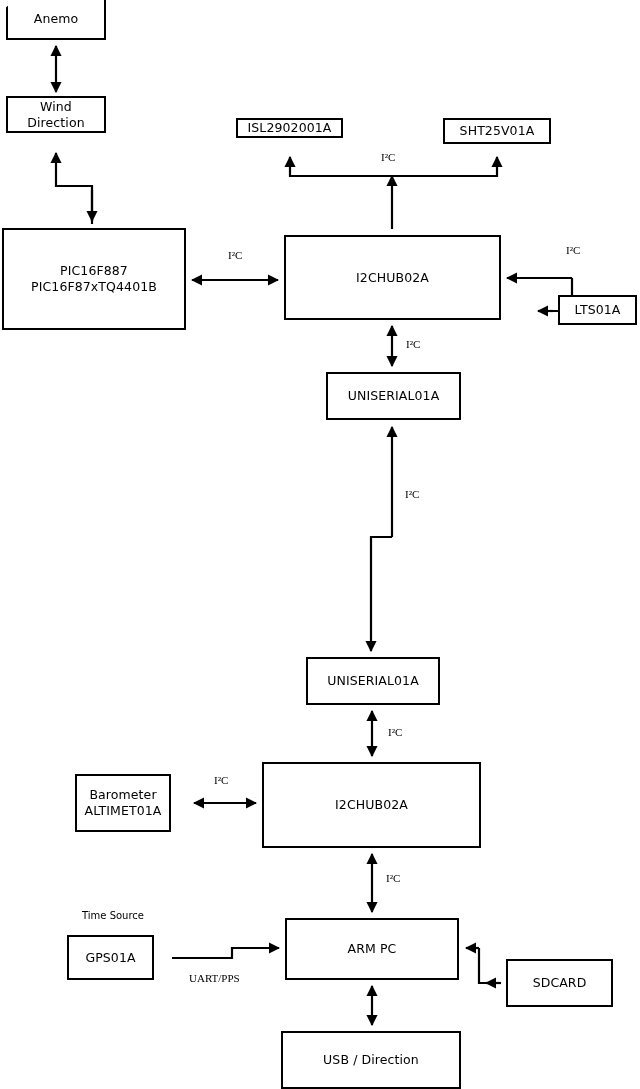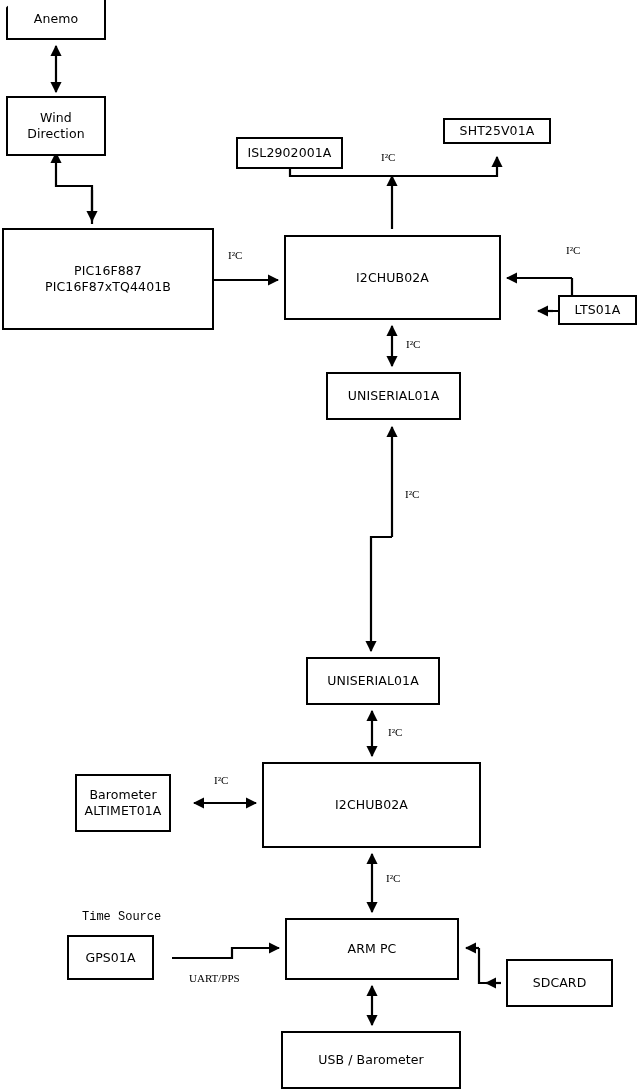--- a/index.html
+++ b/index.html
@@ -48,25 +48,24 @@
     color: #000000;
     font-size: 11px;
     line-height: 1;
     white-space: nowrap;
     z-index: 3;
     font-family: Liberation Serif, serif;
   }
   .free-label {
     position: absolute;
     color: #000000;
-    font-size: 12px;
+    font-size: 10px;
     line-height: 1;
     white-space: nowrap;
     z-index: 3;
-    font-family: Liberation Mono, monospace;
   }
 </style>
 </head>
 <body>
 
 <div id="canvas">
 
   <svg id="wires" viewBox="0 0 640 1089" width="640" height="1089" xmlns="http://www.w3.org/2000/svg">
     <defs>
       <marker id="ah" viewBox="0 0 10 10" refX="9" refY="5" markerWidth="5.2" markerHeight="5.2" orient="auto-start-reverse">
@@ -106,37 +105,37 @@
 
       <path d="M 479 948 L 466 948" marker-end="url(#ah)"></path>
       <path d="M 479 948 L 479 983 L 500 983"></path>
       <path d="M 486 983 L 501 983" marker-start="url(#ah)"></path>
 
       <line x1="372" y1="986" x2="372" y2="1025" marker-start="url(#ah)" marker-end="url(#ah)"></line>
     </g>
   </svg>
 
   <div class="node" style="left: 6px; top: -2px; width: 100px; height: 42px;">Anemo</div>
-  <div class="node" style="left: 6px; top: 96px; width: 100px; height: 60px;">Wind
+  <div class="node" style="left: 6px; top: 96px; width: 100px; height: 37px;">Wind
 Direction</div>
-  <div class="node" style="left: 2px; top: 228px; width: 212px; height: 102px;">PIC16F887
+  <div class="node" style="left: 2px; top: 228px; width: 184px; height: 102px;">PIC16F887
 PIC16F87xTQ4401B</div>
-  <div class="node" style="left: 236px; top: 118px; width: 107px; height: 32px; margin-top: 19px;">ISL2902001A</div>
+  <div class="node" style="left: 236px; top: 118px; width: 107px; height: 20px;">ISL2902001A</div>
   <div class="node" style="left: 443px; top: 118px; width: 108px; height: 26px;">SHT25V01A</div>
   <div class="node" style="left: 284px; top: 235px; width: 217px; height: 85px;">I2CHUB02A</div>
   <div class="node" style="left: 558px; top: 295px; width: 79px; height: 30px;">LTS01A</div>
   <div class="node" style="left: 326px; top: 372px; width: 135px; height: 48px;">UNISERIAL01A</div>
   <div class="node" style="left: 306px; top: 657px; width: 134px; height: 48px;">UNISERIAL01A</div>
   <div class="node" style="left: 75px; top: 774px; width: 96px; height: 58px;">Barometer
 ALTIMET01A</div>
   <div class="node" style="left: 262px; top: 762px; width: 219px; height: 86px;">I2CHUB02A</div>
   <div class="node" style="left: 67px; top: 935px; width: 87px; height: 45px;">GPS01A</div>
   <div class="node" style="left: 285px; top: 918px; width: 174px; height: 62px;">ARM PC</div>
   <div class="node" style="left: 506px; top: 959px; width: 107px; height: 48px;">SDCARD</div>
-  <div class="node" style="left: 281px; top: 1031px; width: 180px; height: 58px;">USB / Barometer</div>
+  <div class="node" style="left: 281px; top: 1031px; width: 180px; height: 58px;">USB / Direction</div>
 
   <div class="wire-label" style="left: 381px; top: 152px;">I²C</div>
   <div class="wire-label" style="left: 228px; top: 250px;">I²C</div>
   <div class="wire-label" style="left: 566px; top: 245px;">I²C</div>
   <div class="wire-label" style="left: 406px; top: 339px;">I²C</div>
   <div class="wire-label" style="left: 405px; top: 489px;">I²C</div>
   <div class="wire-label" style="left: 388px; top: 727px;">I²C</div>
   <div class="wire-label" style="left: 214px; top: 775px;">I²C</div>
   <div class="wire-label" style="left: 386px; top: 873px;">I²C</div>
   <div class="wire-label" style="left: 189px; top: 973px; text-align: right;">UART/PPS</div>

